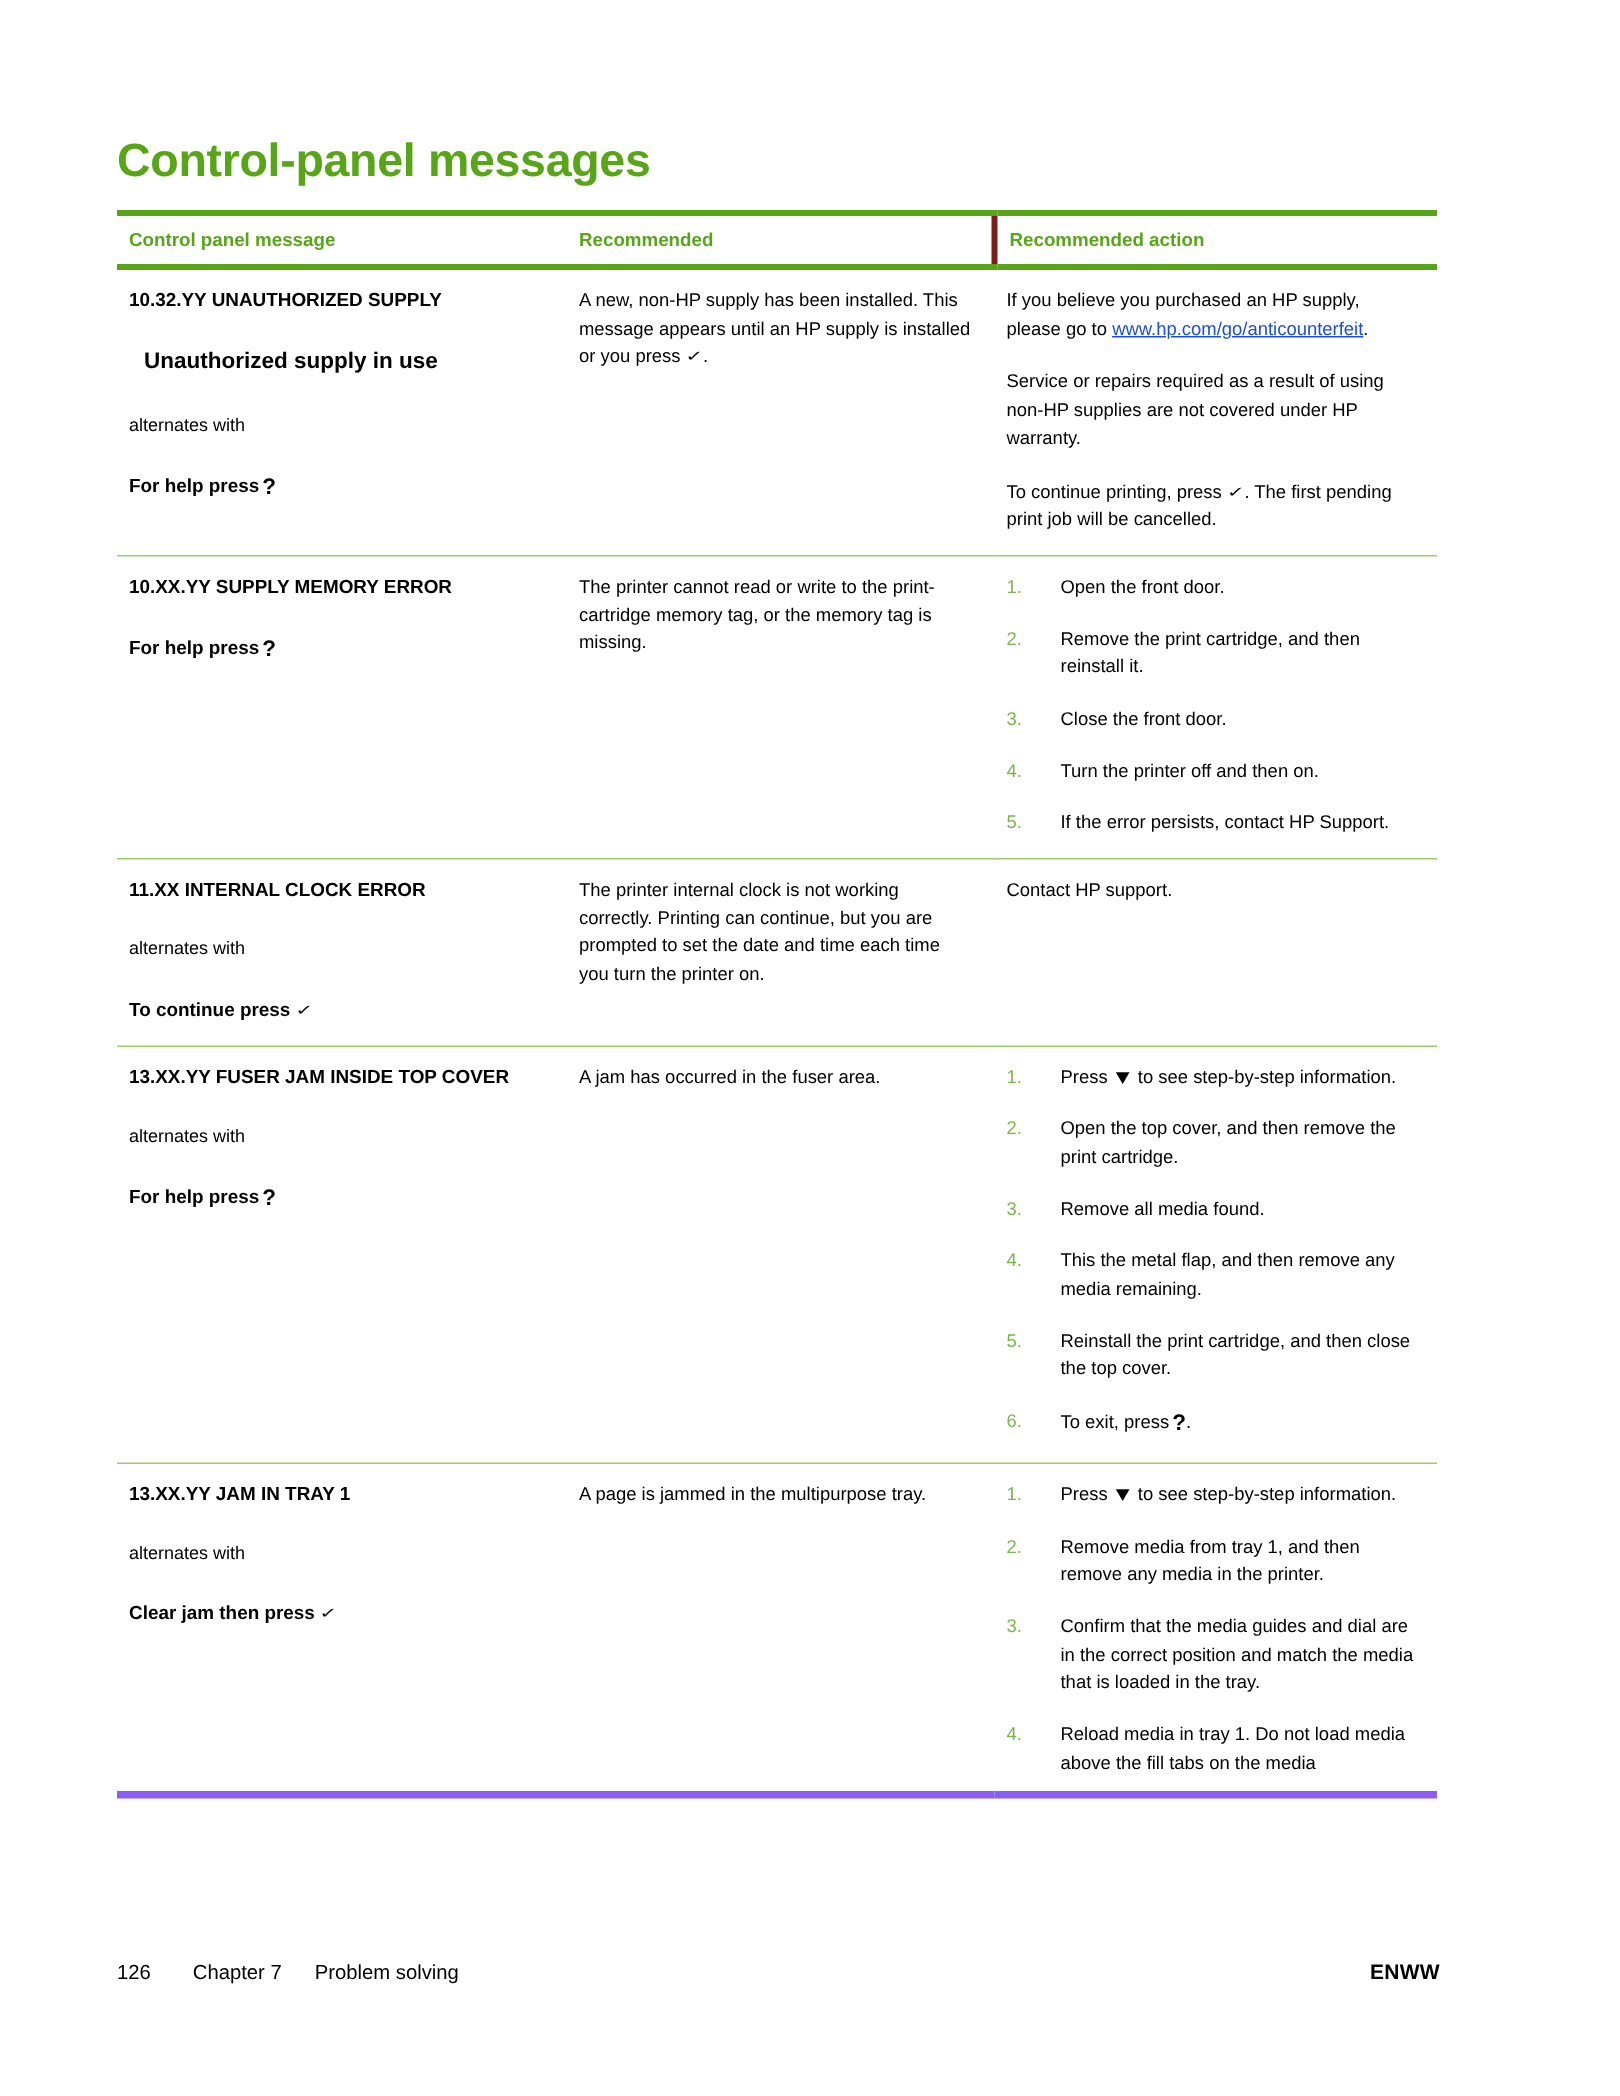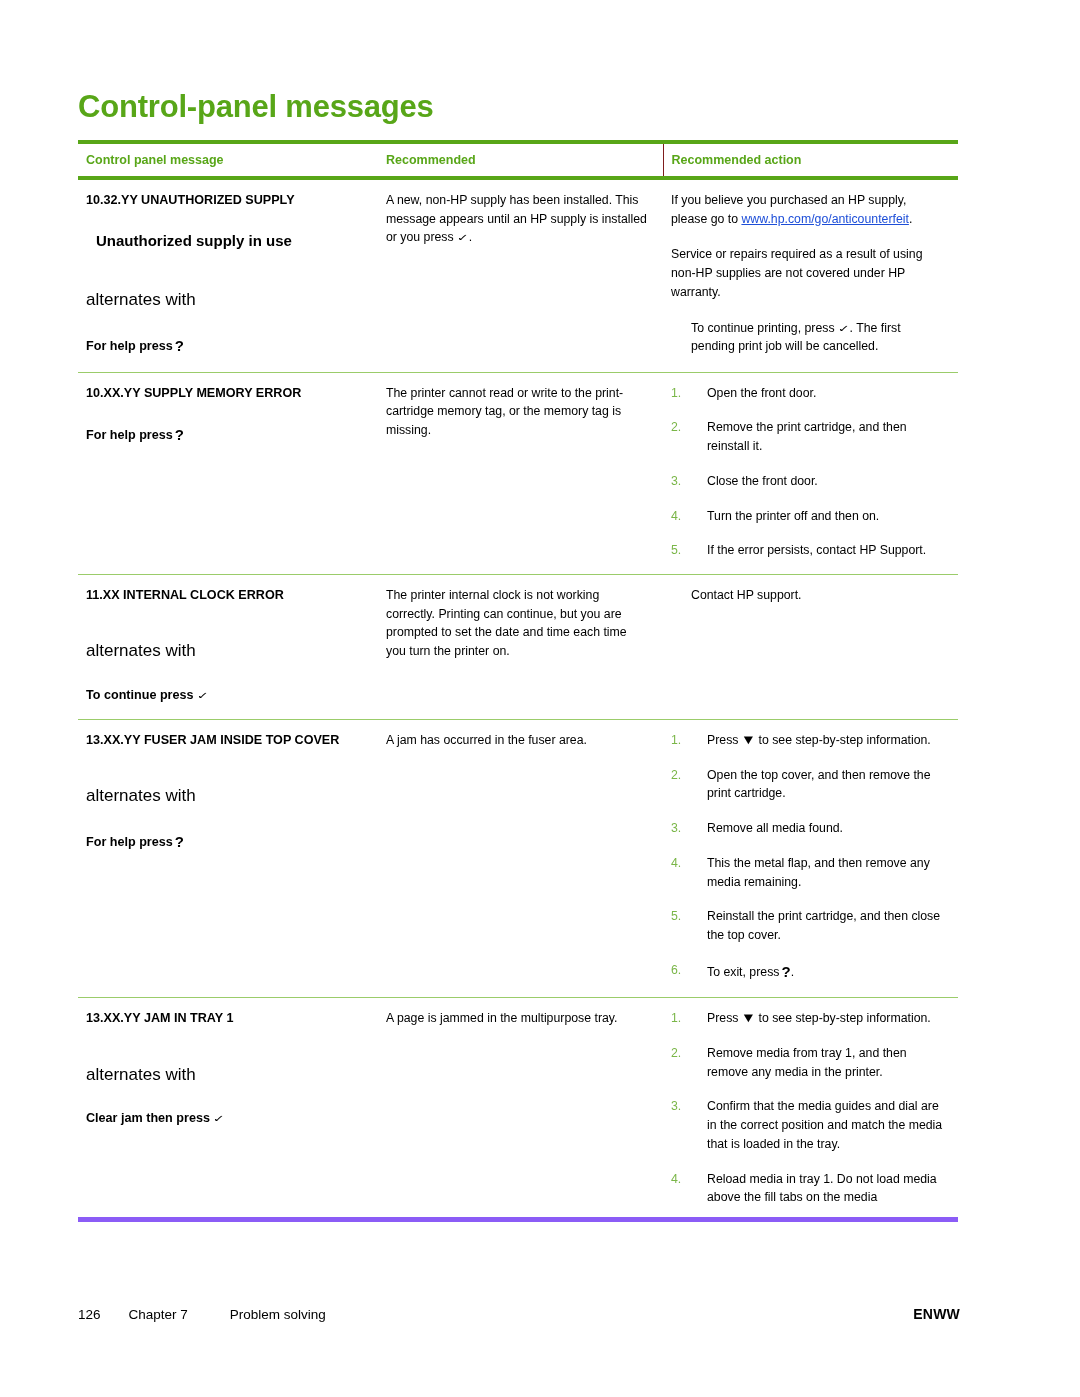--- a/index.html
+++ b/index.html
@@ -52,21 +52,21 @@
     text-align: left;
     font-size: 12.5px;
     font-weight: bold;
     color: #58a618;
     padding: 9px 10px 9px 8px;
     border-top: 4px solid #58a618;
     border-bottom: 4px solid #58a618;
     vertical-align: bottom;
   }
   .msg-table thead th.colsep {
-    border-left: 1px solid #7f1d1d;
+    border-left: 4px solid #7f1d1d;
   }
 
   .msg-table tbody td {
     vertical-align: top;
     padding: 11px 14px 14px 8px;
     border-bottom: 1.5px solid #9bcc6a;
     font-size: 12.3px;
     line-height: 1.52;
   }
   .msg-table tbody tr:last-child td {
@@ -81,22 +81,22 @@
     line-height: 1.45;
     margin: 0;
   }
   .sub-bold {
     font-weight: bold;
     font-size: 15px;
     margin: 21px 0 0 10px;
   }
   .alt {
     font-weight: normal;
-    font-size: 17px;
-    margin: 34px 0 0 0;
+    font-size: 12px;
+    margin: 21px 0 0 0;
   }
   .press-line {
     font-weight: bold;
     font-size: 12.6px;
     margin: 22px 0 0 0;
   }
 
   
   .g-check {
     font-family: "DejaVu Sans", sans-serif;
@@ -128,21 +128,21 @@
     font-size: 12.3px;
     line-height: 1.52;
   }
 
   
   .para {
     margin: 0 0 17px 0;
     font-size: 12.3px;
     line-height: 1.52;
   }
-  .para:last-child { margin-bottom: 0; margin-left: 20px; }
+  .para:last-child { margin-bottom: 0; }
   a.link {
     color: #1d4ed8;
     text-decoration: underline;
   }
 
   ol.steps {
     list-style: none;
     margin: 0;
     padding: 0;
   }
@@ -167,21 +167,21 @@
     position: absolute;
     left: 78px;
     top: 1306px;
     width: 882px;
     display: flex;
     align-items: flex-end;
     font-size: 13.5px;
   }
   .footer .pg { font-weight: normal; }
   .footer .chap { margin-left: 28px; font-weight: normal; }
-  .footer .sect { margin-left: 42px; font-weight: normal; }
+  .footer .sect { margin-left: 22px; font-weight: normal; }
   .footer .enww {
     margin-left: auto;
     font-weight: bold;
     font-size: 14px;
     letter-spacing: 0.2px;
   }
 </style>
 </head>
 <body>
 

